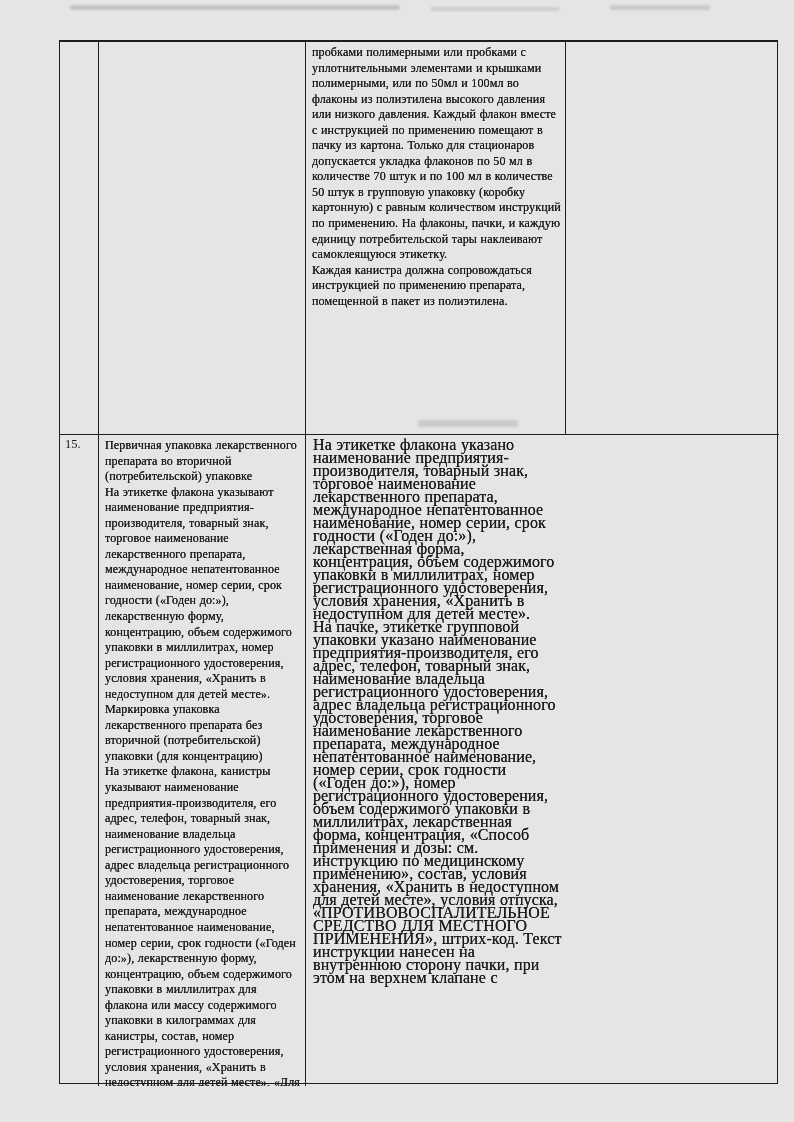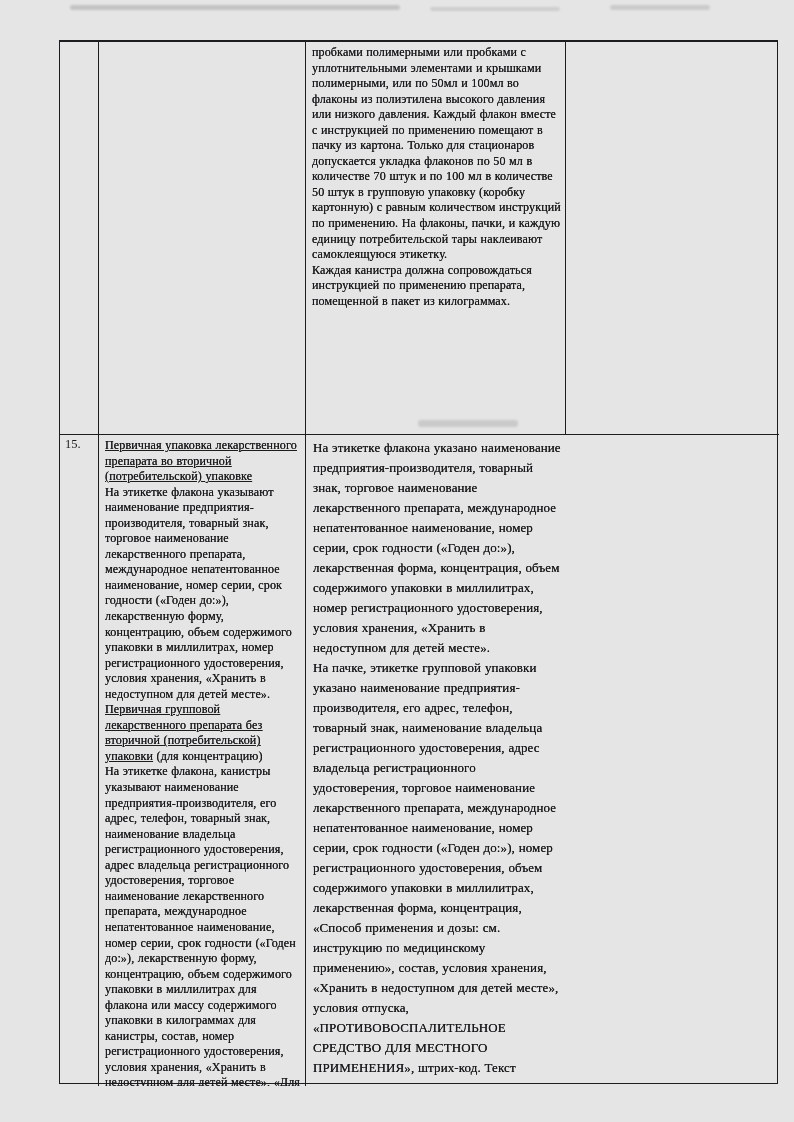--- a/index.html
+++ b/index.html
@@ -59,58 +59,58 @@
     padding: 2px 2px 0 7px;
     font-size: 12.5px;
   }
   .req-cell {
     padding: 3px 4px 0 6px;
     font-size: 12.1px;
     line-height: 15.55px;
   }
   .act-cell {
     padding: 3px 4px 0 7px;
-    font-size: 13px;
-    line-height: 20px;
+    font-size: 16px;
+    line-height: 13px;
   }
 
   .para {
     margin: 0;
     text-align: left;
     letter-spacing: 0.1px;
     word-spacing: 0.4px;
     text-shadow: 0 0 0.45px currentColor;
   }
-  .u { text-decoration: underline; }
+  .u { }
 </style>
 </head>
 <body>
 
 <div class="page">
 
   <div class="artifact a1"></div>
   <div class="artifact a2"></div>
   <div class="artifact a3"></div>
   <div class="artifact a4"></div>
 
   <div class="doc-table">
 
     <div class="cell num-cell"></div>
     <div class="cell name-cell"></div>
     <div class="cell req-cell">
         <p class="para"><span>пробками полимерными или пробками с уплотнительными элементами и крышками полимерными, или по 50мл и 100мл во флаконы из полиэтилена высокого давления или низкого давления. Каждый флакон вместе с инструкцией по применению помещают в пачку из картона. Только для стационаров допускается укладка флаконов по 50 мл в количестве 70 штук и по 100 мл в количестве 50 штук в групповую упаковку (коробку картонную) с равным количеством инструкций по применению. На флаконы, пачки, и каждую единицу потребительской тары наклеивают самоклеящуюся этикетку.</span></p>
-        <p class="para"><span>Каждая канистра должна сопровождаться инструкцией по применению препарата, помещенной в пакет из килограммах.</span></p>
+        <p class="para"><span>Каждая канистра должна сопровождаться инструкцией по применению препарата, помещенной в пакет из полиэтилена.</span></p>
       </div>
     <div class="cell act-cell last-col"></div>
 
     <div class="cell num-cell last-row">15.</div>
     <div class="cell req-cell last-row row15">
         <p class="para"><span class="u">Первичная упаковка лекарственного препарата во вторичной (потребительской) упаковке</span></p>
         <p class="para"><span>На этикетке флакона указывают наименование предприятия-производителя, товарный знак, торговое наименование лекарственного препарата, международное непатентованное наименование, номер серии, срок годности («Годен до:»), лекарственную  форму, концентрацию, объем содержимого упаковки в миллилитрах, номер регистрационного удостоверения, условия хранения, «Хранить в недоступном для детей месте».</span></p>
-        <p class="para"><span class="u"> Первичная групповой лекарственного препарата без вторичной (потребительской) упаковки</span><span> (для концентрацию)</span></p>
+        <p class="para"><span class="u"> Маркировка упаковка лекарственного препарата без вторичной (потребительской) упаковки</span><span> (для концентрацию)</span></p>
         <p class="para"><span> На этикетке флакона, канистры указывают наименование предприятия-производителя, его адрес, телефон, товарный знак, наименование владельца регистрационного удостоверения, адрес владельца регистрационного удостоверения, торговое наименование лекарственного препарата, международное непатентованное наименование, номер серии, срок годности  («Годен до:»), лекарственную  форму, концентрацию, объем содержимого упаковки в миллилитрах для флакона или массу содержимого упаковки в килограммах для канистры, состав, номер регистрационного удостоверения, условия хранения, «Хранить в недоступном для детей месте», «Для стационаров», «Способ применения и дозы: см. инструкцию по медицинскому применению».</span></p>
       </div>
     <div class="cell act-cell last-col last-row">
         <p class="para"><span>На этикетке флакона указано наименование предприятия-производителя, товарный знак, торговое наименование лекарственного препарата, международное непатентованное наименование, номер серии, срок годности («Годен до:»), лекарственная форма, концентрация, объем содержимого упаковки в миллилитрах, номер регистрационного удостоверения, условия хранения, «Хранить в недоступном для детей месте».</span></p>
         <p class="para"><span> На пачке, этикетке групповой упаковки указано  наименование предприятия-производителя, его адрес, телефон,  товарный знак, наименование владельца регистрационного удостоверения, адрес владельца регистрационного удостоверения, торговое наименование лекарственного препарата, международное непатентованное наименование, номер серии, срок годности («Годен до:»), номер регистрационного удостоверения, объем содержимого упаковки в миллилитрах, лекарственная форма, концентрация, «Способ применения и дозы: см. инструкцию по медицинскому применению», состав, условия хранения, «Хранить в недоступном для детей месте», условия отпуска, «ПРОТИВОВОСПАЛИТЕЛЬНОЕ СРЕДСТВО ДЛЯ МЕСТНОГО ПРИМЕНЕНИЯ», штрих-код. Текст инструкции нанесен на внутреннюю сторону пачки, при этом на верхнем клапане с</span></p>
       </div>
 
   </div>
 </div>
 

